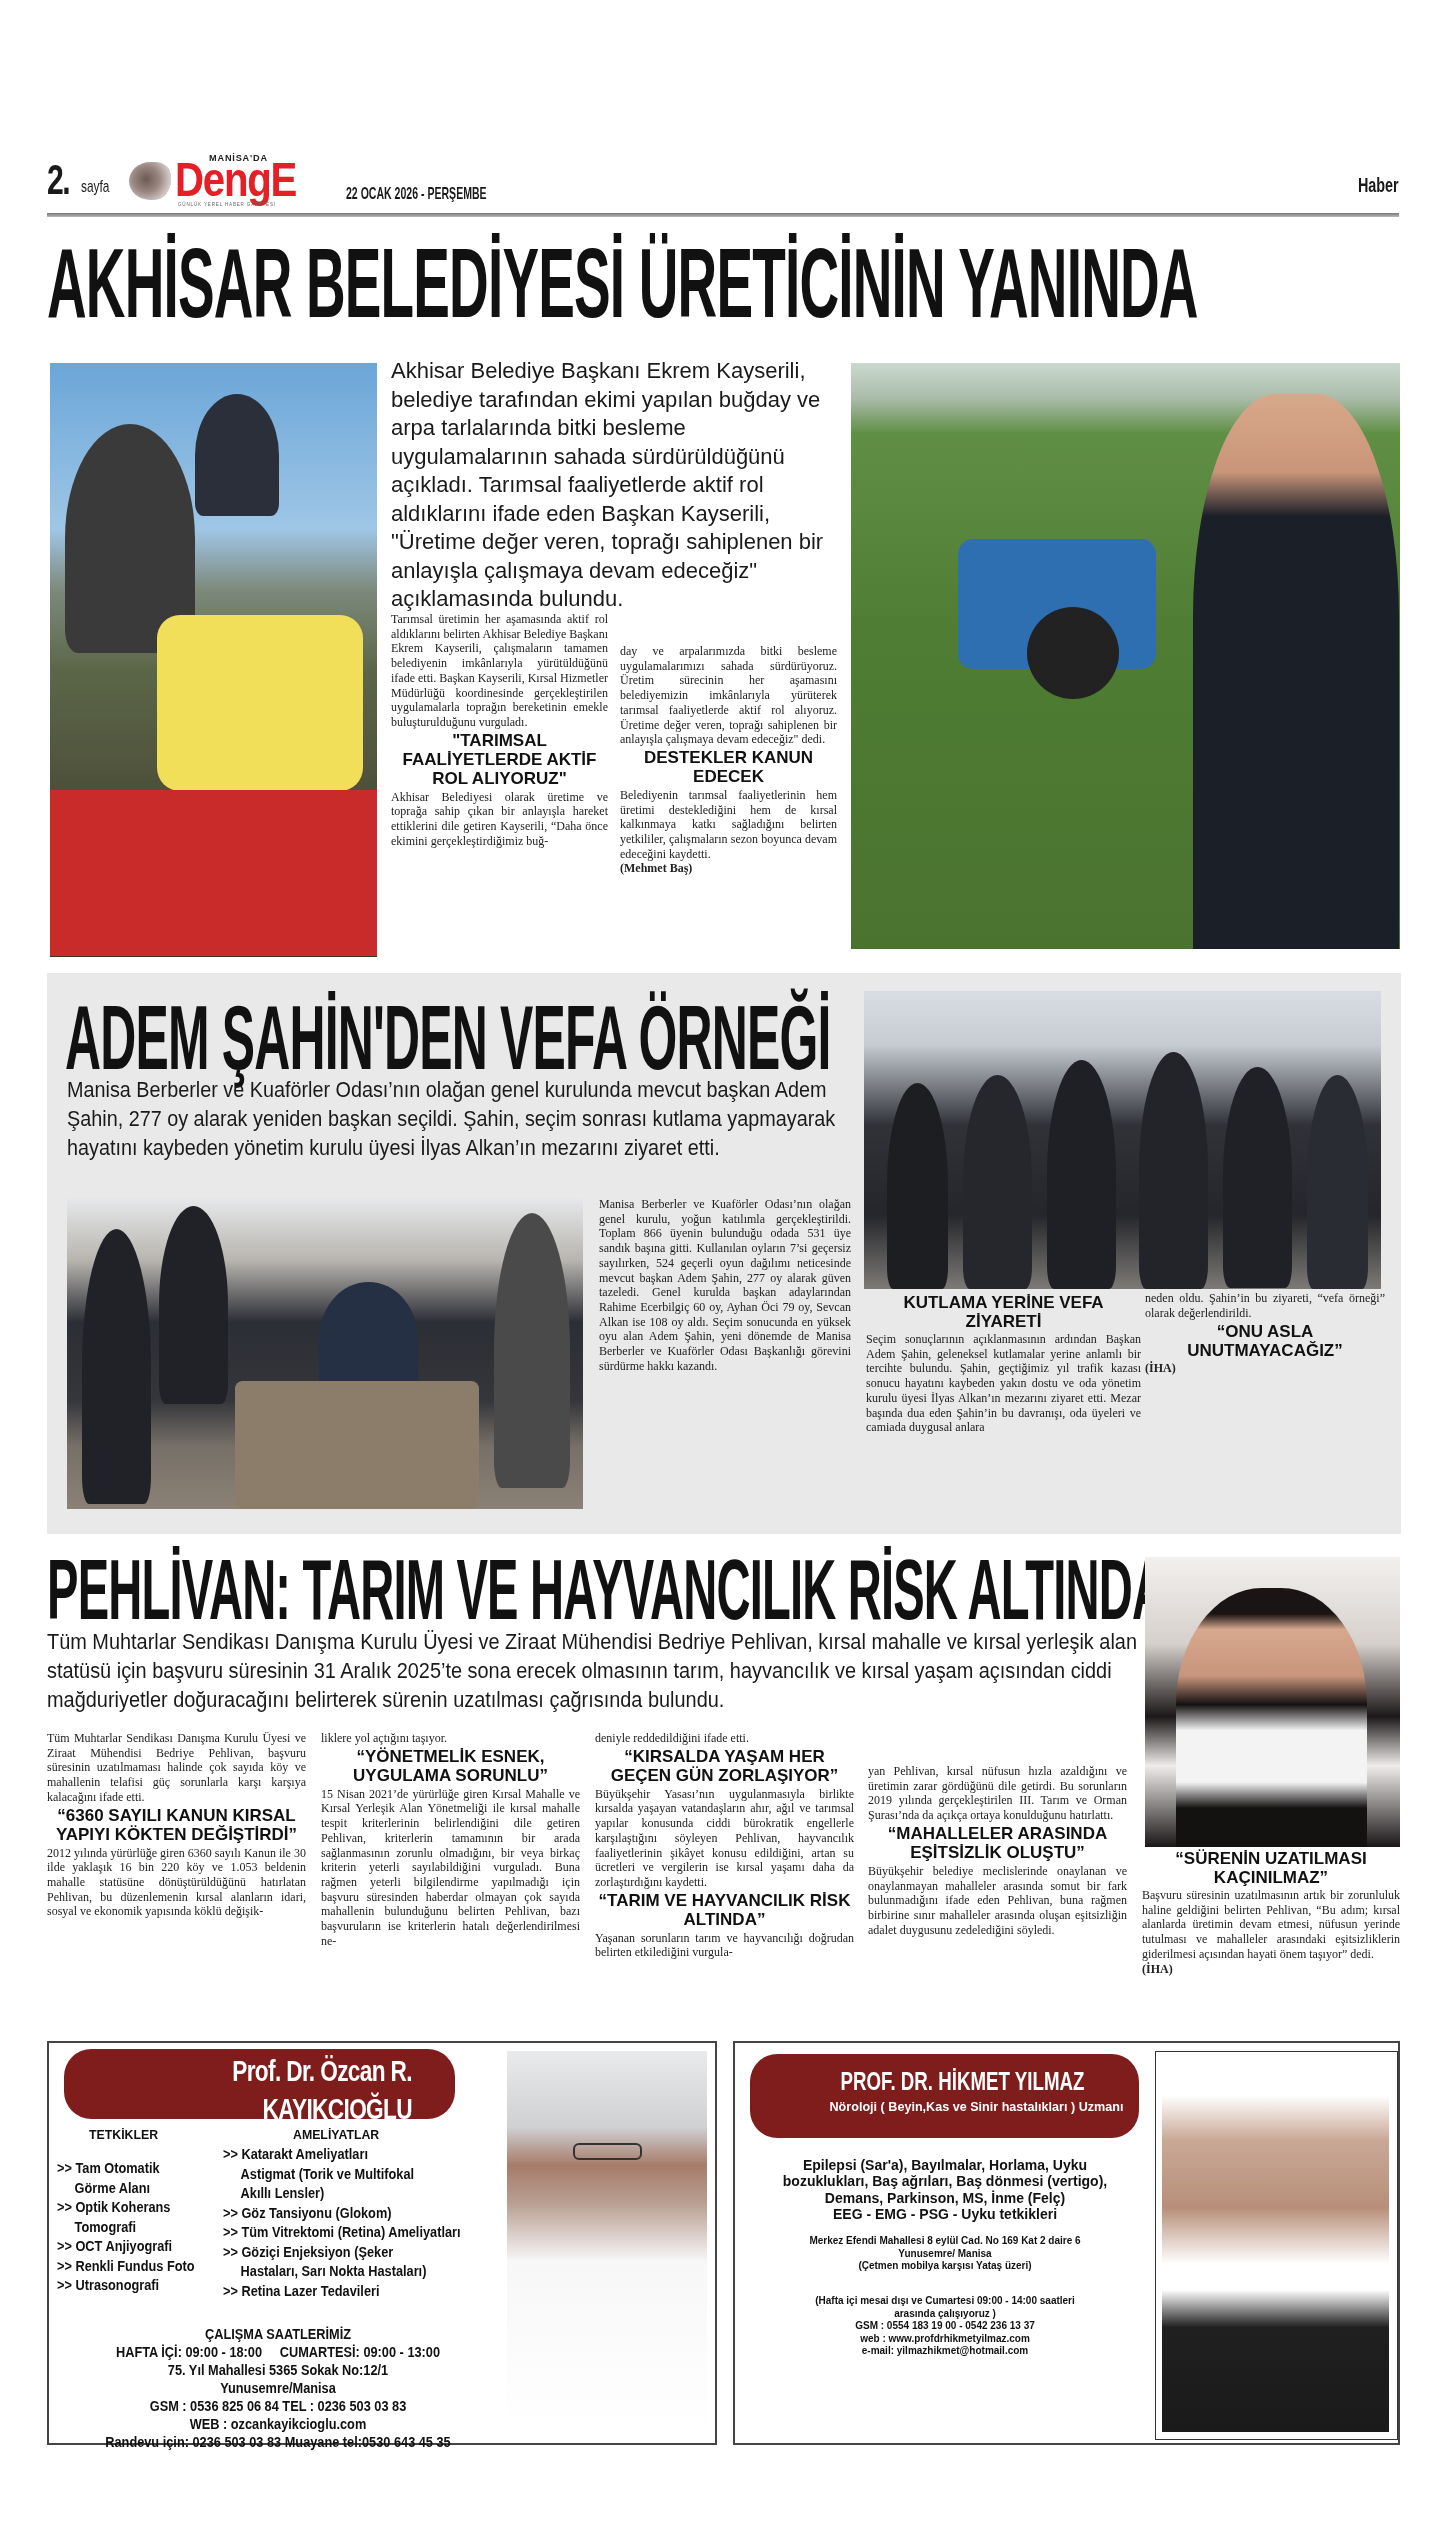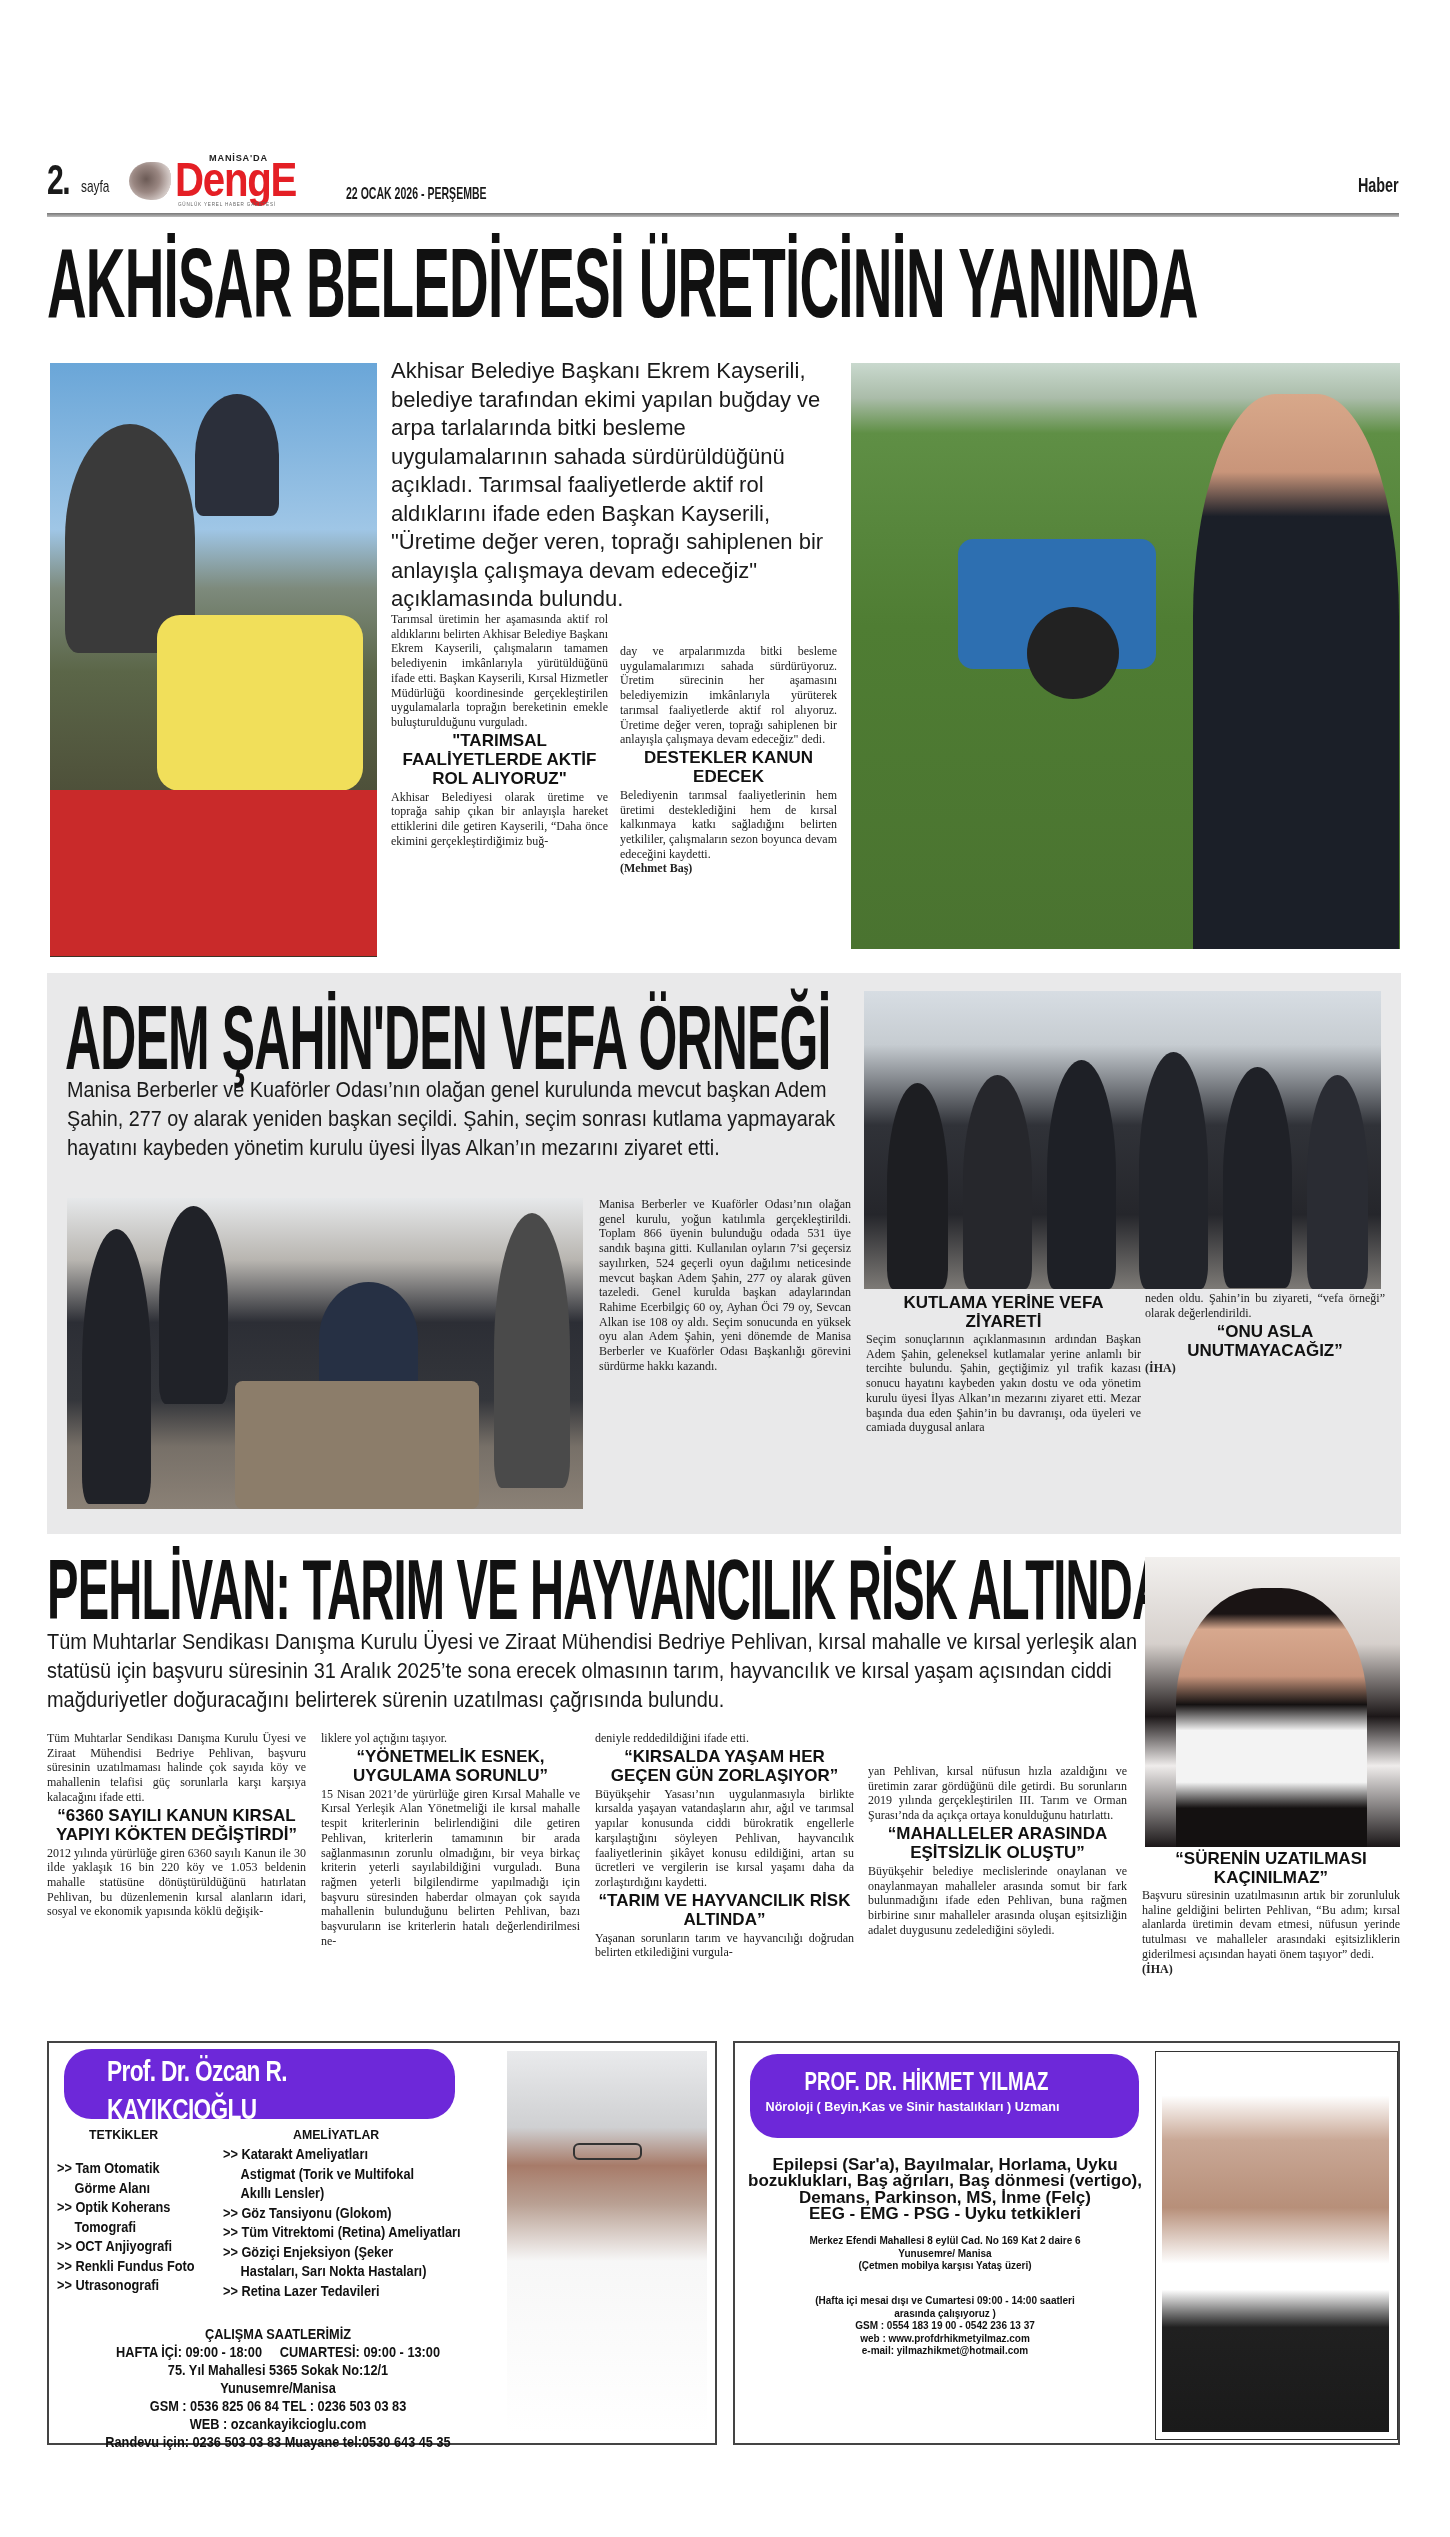--- a/index.html
+++ b/index.html
@@ -48,35 +48,35 @@
   
   .s3-head { left: 47px; top: 1543px; font-size: 85px; line-height: 93px; transform: scaleX(0.555); }
   .s3-lede { left: 47px; top: 1627px; width: 1091px; font-size: 22px; line-height: 29px; transform: scaleX(0.905); transform-origin: left top; width: 1206px; }
   .s3-photo { left: 1145px; top: 1557px; width: 255px; height: 290px; background:
       linear-gradient(180deg, #f2f0ee 0%, #d6d0cc 30%, #1c1718 55%, #efeceb 72%, #1b1718 100%); }
 
   
   .ad { position: absolute; border: 2.3px solid #444; background: #fff; font-family: "Liberation Sans", sans-serif; font-weight: bold; color: #111; }
   .ad1 { left: 47px; top: 2041px; width: 670px; height: 404px; }
   .ad2 { left: 733px; top: 2041px; width: 667px; height: 404px; }
-  .pill { position: absolute; background: #6d28d9; color: #fff; border-radius: 27.5px; text-align: left; }
+  .pill { position: absolute; background: #7f1d1d; color: #fff; border-radius: 27.5px; text-align: right; }
   .ad1 .pill { left: 15.3px; top: 6.1px; width: 391px; height: 70px; }
   .ad1 .pill .name { font-size: 29px; line-height: 38px; margin-top: 3.1px; transform: scaleX(0.78); letter-spacing: -0.8px; }
   .ad1 .pill .spec { font-size: 17px; line-height: 23px; transform: scaleX(0.85); }
   .ad1 .col-h { position: absolute; font-size: 13.7px; transform: scaleX(0.9); transform-origin: left top; }
   .ad1 .lst { position: absolute; font-size: 14.5px; line-height: 19.5px; white-space: nowrap; transform: scaleX(0.88); transform-origin: left top; }
   .ad1 .lst .ind { padding-left: 20px; }
   .ad1 .bottom { position: absolute; left: 0; top: 282px; width: 458px; text-align: center; font-size: 14.5px; line-height: 18px; transform: scaleX(0.88); transform-origin: center top; }
   .ad1 .doc-photo { position: absolute; left: 458px; top: 7.6px; width: 200px; height: 382px; background:
       linear-gradient(180deg, #e9eaec 0%, #cfd0d2 20%, #a77b69 30%, #b9a093 40%, #f7f7f7 55%, #ffffff 100%); }
 
   .ad2 .pill { left: 15.3px; top: 10.7px; width: 389px; height: 84px; }
   .ad2 .pill .name { font-size: 26px; line-height: 34px; margin-top: 10.7px; transform: scaleX(0.72); }
   .ad2 .pill .spec { font-size: 13.7px; line-height: 18.3px; transform: scaleX(0.92); }
-  .ad2 .conds { position: absolute; left: 0; top: 114px; width: 420px; text-align: center; font-size: 17px; line-height: 16.4px; }
+  .ad2 .conds { position: absolute; left: 0; top: 114px; width: 420px; text-align: center; font-size: 14px; line-height: 16.4px; }
   .ad2 .addr { position: absolute; left: 0; top: 192px; width: 420px; text-align: center; font-size: 10px; line-height: 12.6px; }
   .ad2 .hours { position: absolute; left: 0; top: 252px; width: 420px; text-align: center; font-size: 10px; line-height: 12.6px; }
   .ad2 .doc-frame { position: absolute; left: 420px; top: 7.6px; width: 243px; height: 389px; border: 1.5px solid #333; }
   .ad2 .doc-photo { position: absolute; left: 6.1px; top: 6.1px; width: 227px; height: 374px; background:
       linear-gradient(180deg, #ffffff 0%, #ffffff 10%, #c9a896 22%, #b78f79 40%, #ffffff 55%, #ffffff 62%, #202020 72%, #1a1a1a 100%); }
 
   
   .figure { position: absolute; border-radius: 50% 50% 10% 10%; }
 </style>
 </head>

